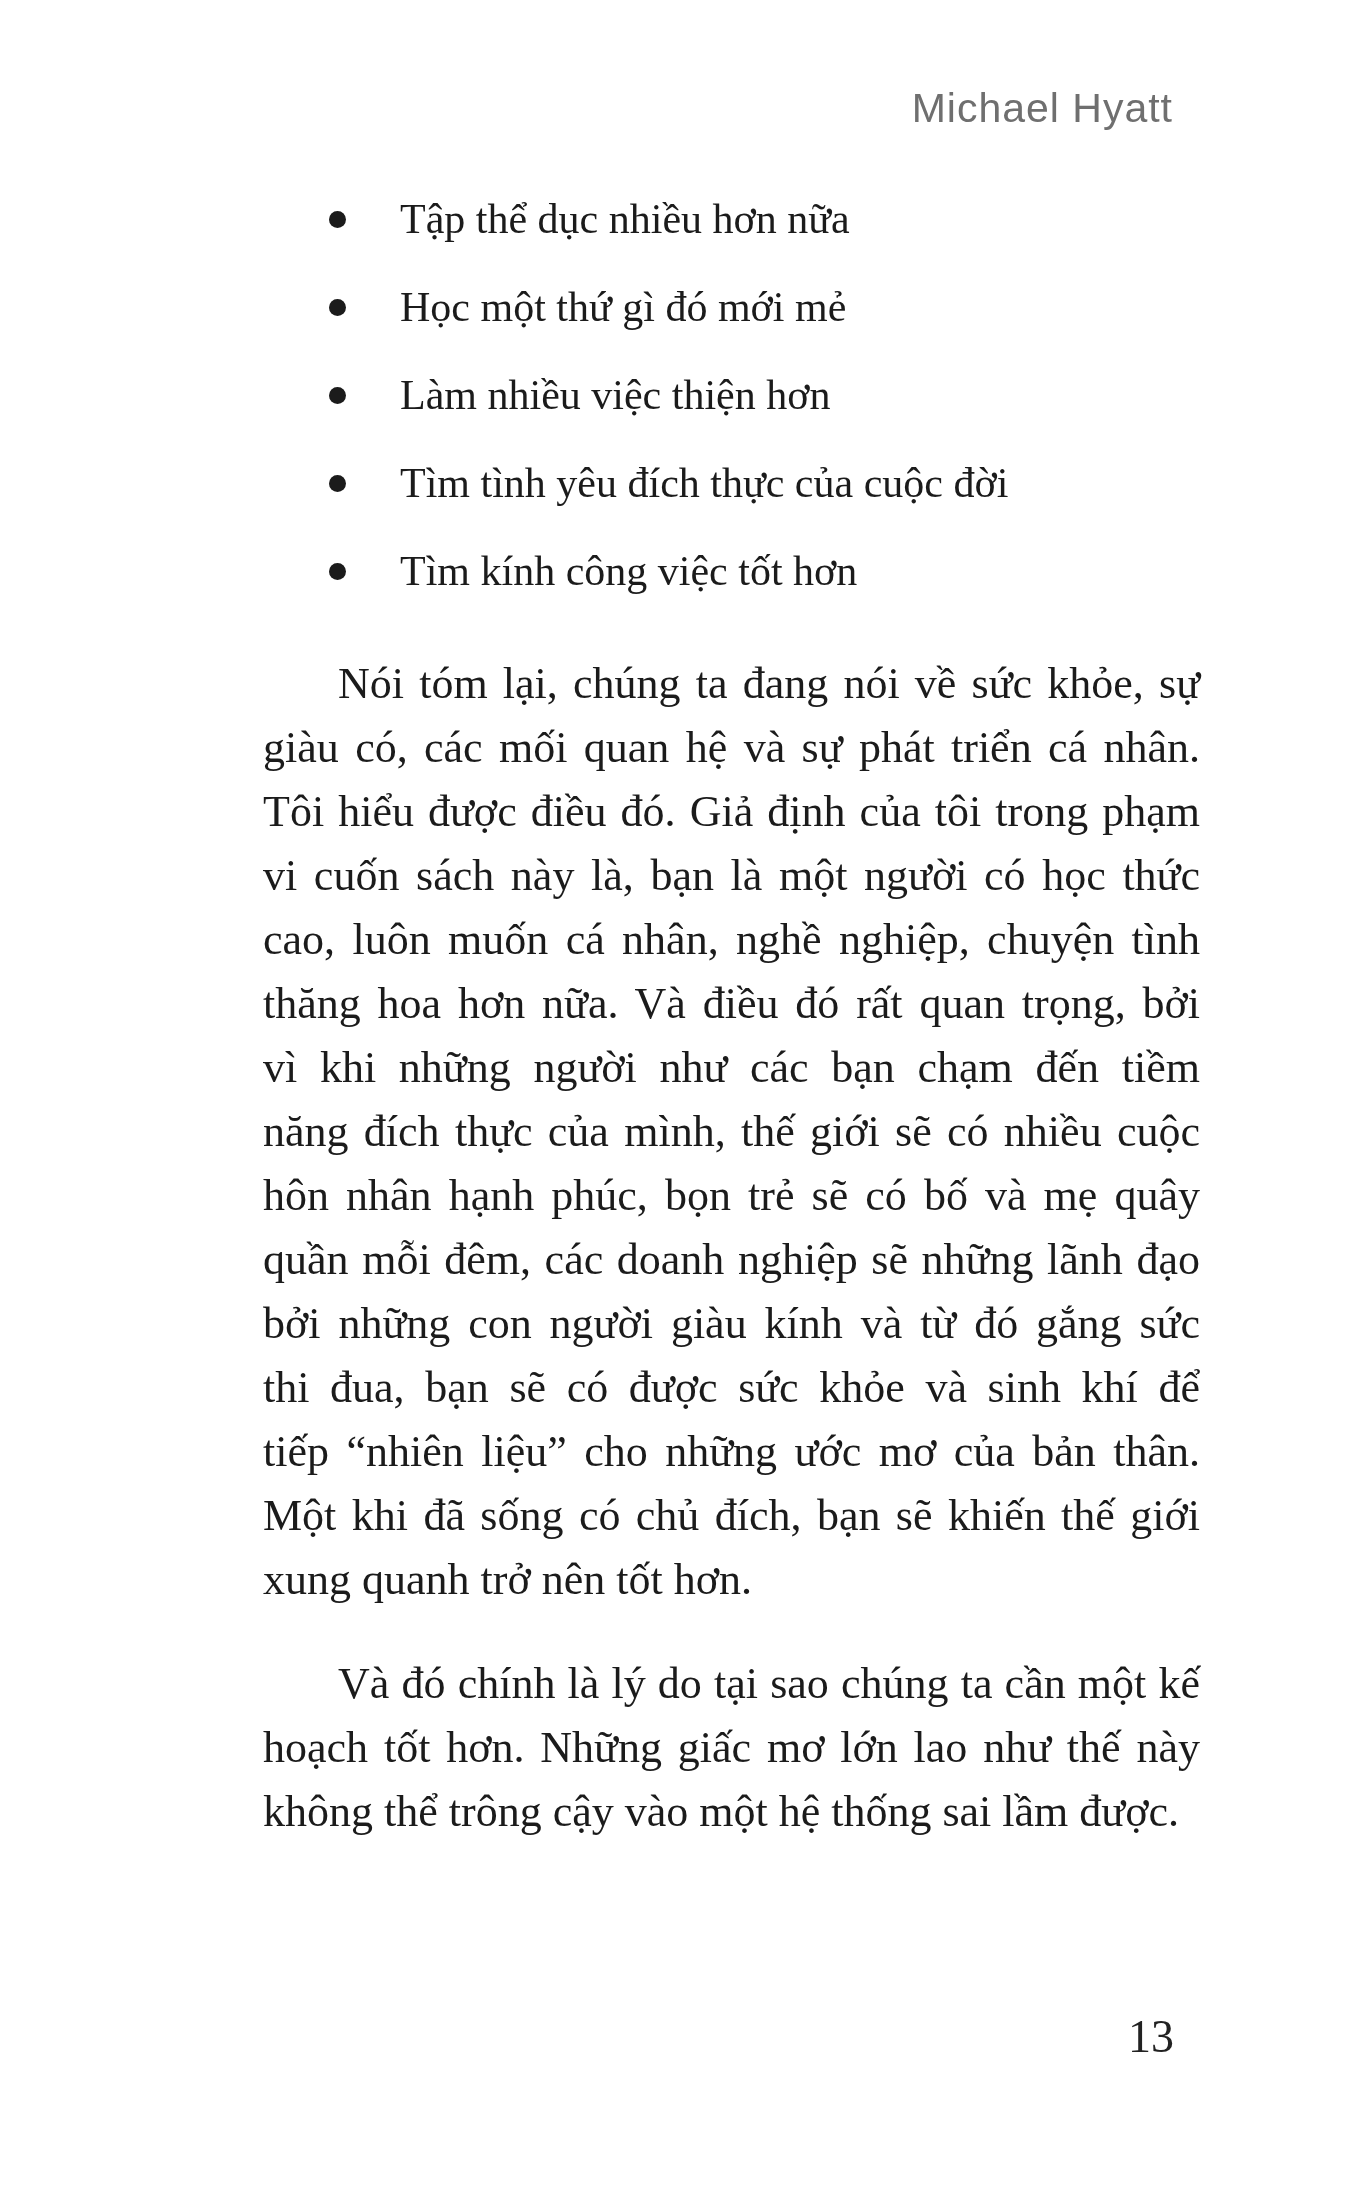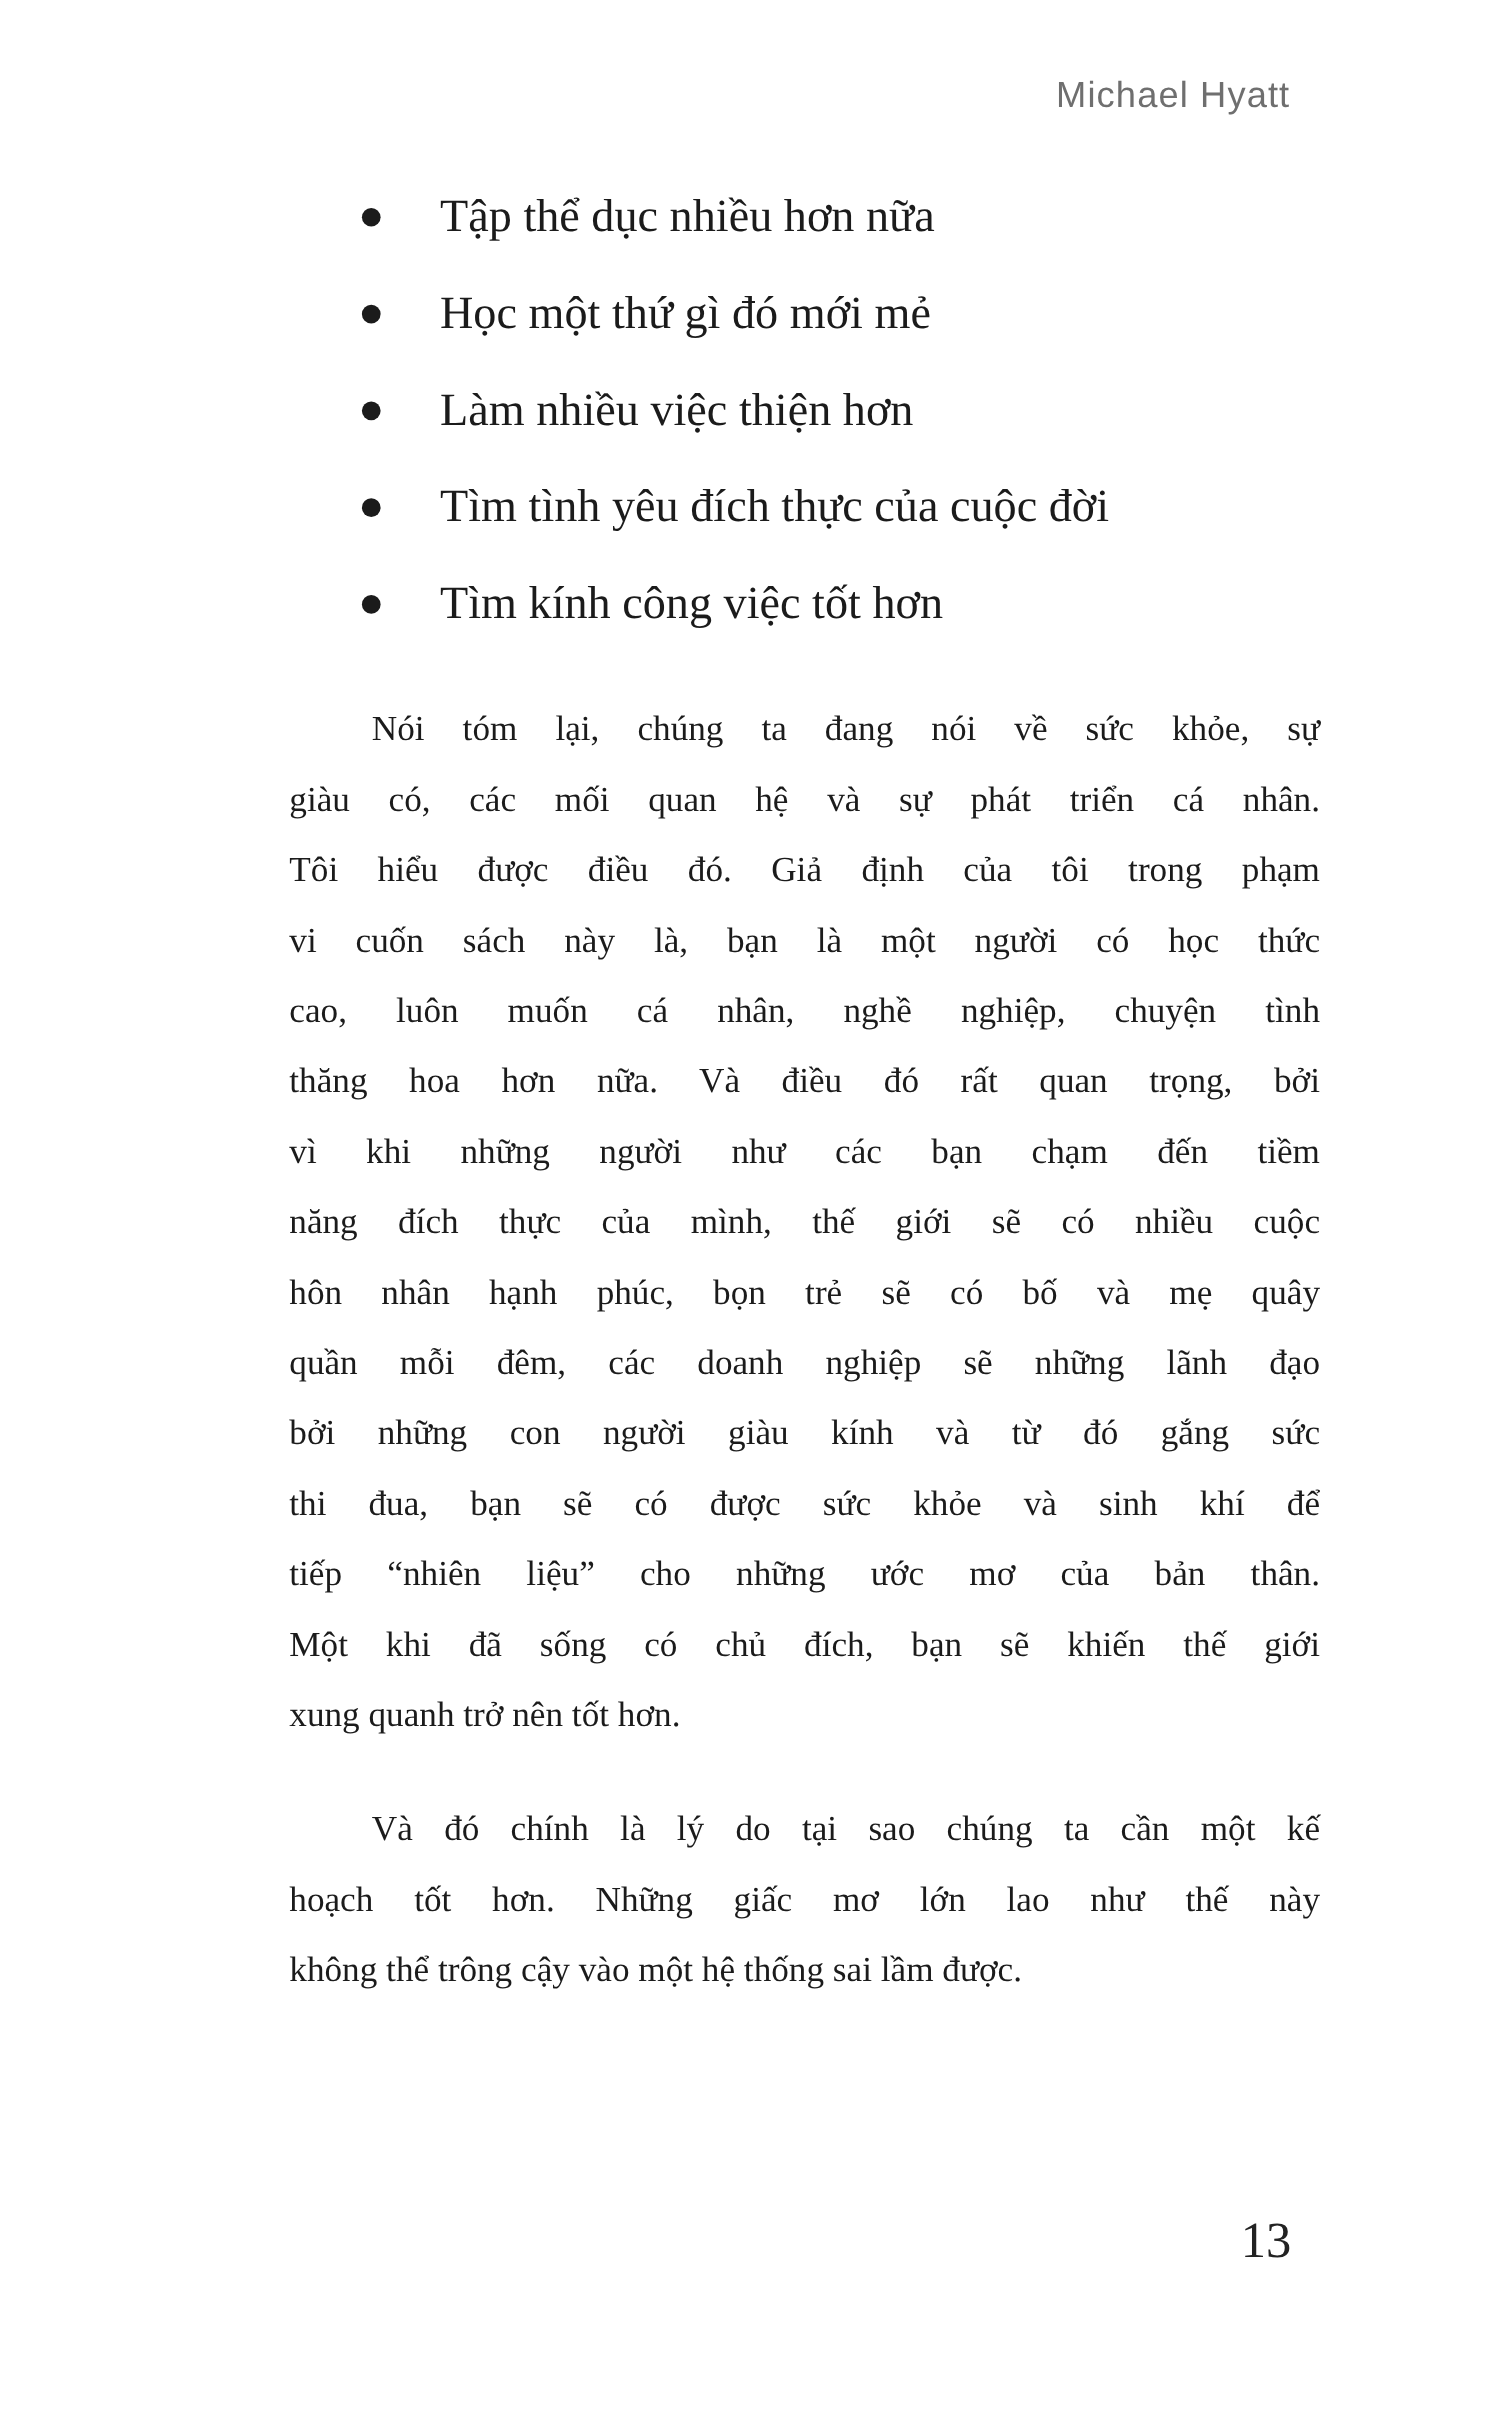--- a/index.html
+++ b/index.html
@@ -7,25 +7,25 @@
   .page {
     position: relative;
     width: 1364px;
     height: 2200px;
     background: #ffffff;
     font-family: "Liberation Serif", "DejaVu Serif", serif;
     color: #1b1b1b;
     overflow: hidden;
   }
   .running-header {
-    padding-top: 66px;
+    padding-top: 88px;
     padding-right: 191px;
     text-align: right;
     font-family: "Liberation Sans", "DejaVu Sans", sans-serif;
-    font-size: 33px;
+    font-size: 41px;
     line-height: 40px;
     color: #6f6f6f;
     letter-spacing: 1px;
   }
   .content {
     padding-left: 222px;
     padding-right: 164px;
     margin-left: 41px;
   }
   ul.bullet-list {
@@ -42,21 +42,21 @@
   }
   .bullet-dot {
     flex: 0 0 auto;
     width: 17px;
     height: 17px;
     margin-top: 19px;
     margin-right: 54px;
     border-radius: 50%;
     background: #1b1b1b;
   }
-  .para { font-size: 32px; }
+  .para { font-size: 44px; }
   .para .line {
     height: 64px;
     line-height: 64px;
     white-space: nowrap;
   }
   .para .line.j {
     text-align: justify;
     text-align-last: justify;
     white-space: normal;
   }

